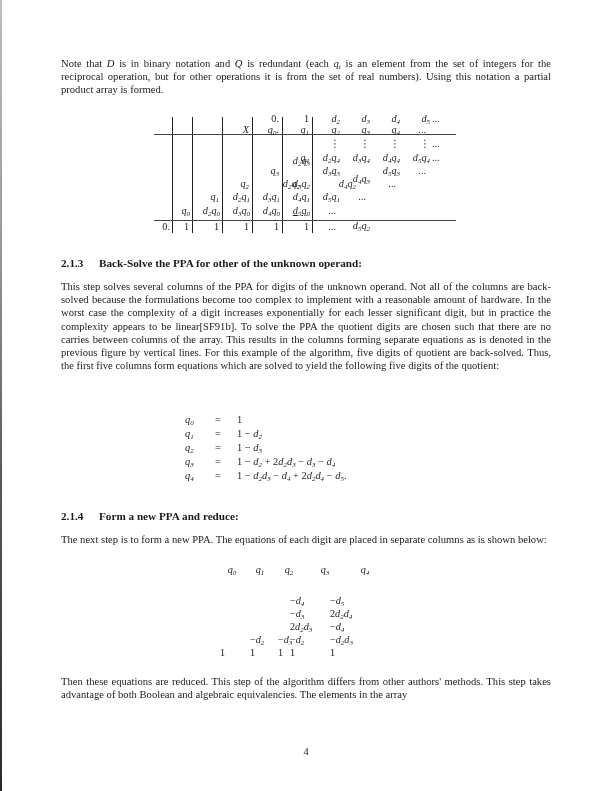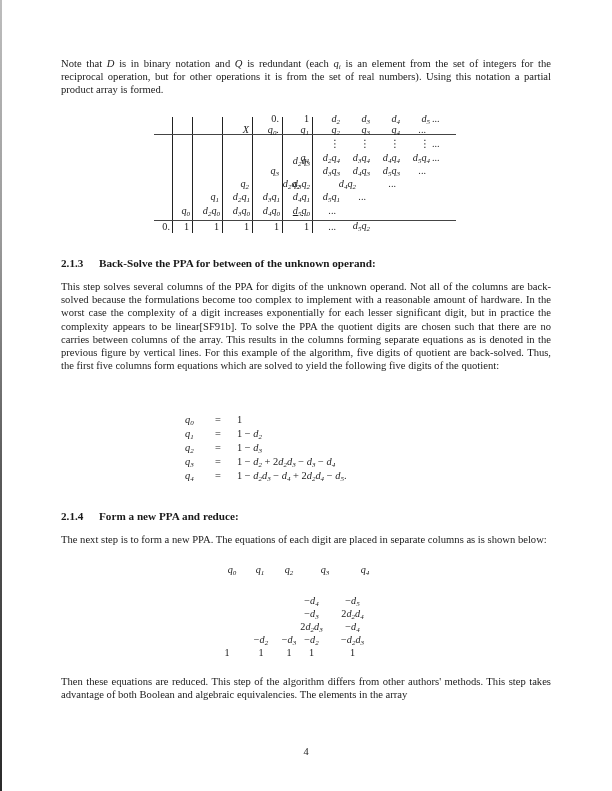--- a/index.html
+++ b/index.html
@@ -17,21 +17,21 @@
   sub { font-size: 7px; vertical-align: -2px; line-height: 0; font-style: italic; }
   .ppa { position: absolute; left: 0; top: 0; width: 612px; height: 260px; }
   .vline { position: absolute; width: 1px; background: #222; }
   .hline { position: absolute; height: 1px; background: #444; }
   .cell { position: absolute; font-family: "Liberation Serif", serif; font-size: 10.2px; line-height: 12px; white-space: nowrap; text-align: right; }
   .cell.i { font-style: italic; }
   .eq { position: absolute; font-family: "Liberation Serif", serif; font-size: 10.4px; white-space: nowrap; }
   .eq .lhs { position: absolute; left: 0; font-style: italic; }
   .eq .op { position: absolute; left: 30px; }
   .eq .rhs { position: absolute; left: 52px; }
-  .ncol { position: absolute; font-family: "Liberation Serif", serif; font-size: 10.2px; white-space: nowrap; text-align: center; }
+  .ncol { position: absolute; font-family: "Liberation Serif", serif; font-size: 10.2px; white-space: nowrap; text-align: left; }
   .pagenum { position: absolute; top: 746px; left: 0; width: 612px; text-align: center; font-family: "Liberation Serif", serif; font-size: 10.4px; }
 </style>
 </head>
 <body>
 
 <div class="edge"></div>
 
 <div class="para" style="top:57px;">Note that <span class="m">D</span> is in binary notation and <span class="m">Q</span> is redundant (each <span class="m">q<sub>i</sub></span> is an element from the set of integers for the reciprocal operation, but for other operations it is from the set of real numbers). Using this notation a partial product array is formed.</div>
 
 <div class="ppa">
@@ -71,21 +71,21 @@
   <div class="cell i" style="left:282px; width:27px; top:152px;">q<sub>4</sub></div>
   <div class="cell i" style="left:312px; width:28px; top:152px;">d<sub>2</sub>q<sub>4</sub></div>
   <div class="cell i" style="left:342px; width:28px; top:152px;">d<sub>3</sub>q<sub>4</sub></div>
   <div class="cell i" style="left:372px; width:28px; top:152px;">d<sub>4</sub>q<sub>4</sub></div>
   <div class="cell i" style="left:402px; width:28px; top:152px;">d<sub>5</sub>q<sub>4</sub></div>
   <div class="cell" style="left:432px; width:24px; top:152px; text-align:left;">...</div>
 
   <div class="cell i" style="left:252px; width:27px; top:165px;">q<sub>3</sub></div>
   <div class="cell i" style="left:282px; width:28px; top:155px;">d<sub>2</sub>q<sub>3</sub></div>
   <div class="cell i" style="left:312px; width:28px; top:165px;">d<sub>3</sub>q<sub>3</sub></div>
-  <div class="cell i" style="left:342px; width:28px; top:165px;">d<sub>4</sub>q<sub>3</sub></div>
+  <div class="cell i" style="left:342px; width:28px; top:173px;">d<sub>4</sub>q<sub>3</sub></div>
   <div class="cell i" style="left:372px; width:28px; top:165px;">d<sub>5</sub>q<sub>3</sub></div>
   <div class="cell" style="left:402px; width:24px; top:165px;">...</div>
 
   <div class="cell i" style="left:222px; width:27px; top:178px;">q<sub>2</sub></div>
   <div class="cell i" style="left:252px; width:28px; top:178px;margin-left:20px;">d<sub>2</sub>q<sub>2</sub></div>
   <div class="cell i" style="left:282px; width:28px; top:178px;">d<sub>3</sub>q<sub>2</sub></div>
   <div class="cell i" style="left:312px; width:28px; top:178px;padding-left:16px;">d<sub>4</sub>q<sub>2</sub></div>
   <div class="cell i" style="left:342px; width:28px; top:178px;margin-top:42px;">d<sub>5</sub>q<sub>2</sub></div>
   <div class="cell" style="left:372px; width:24px; top:178px;">...</div>
 
@@ -106,21 +106,21 @@
   <div class="cell" style="left:154px; width:16px; top:221px;">0.</div>
   <div class="cell" style="left:172px; width:17px; top:221px;">1</div>
   <div class="cell" style="left:192px; width:27px; top:221px;">1</div>
   <div class="cell" style="left:222px; width:27px; top:221px;">1</div>
   <div class="cell" style="left:252px; width:27px; top:221px;">1</div>
   <div class="cell" style="left:282px; width:27px; top:221px;">1</div>
   <div class="cell" style="left:312px; width:24px; top:221px;">...</div>
 </div>
 
 <div class="heading" style="top:257px;">
-  <span class="num">2.1.3</span><span>Back-Solve the PPA for between of the unknown operand:</span>
+  <span class="num">2.1.3</span><span>Back-Solve the PPA for other of the unknown operand:</span>
 </div>
 <div class="para" style="top:280px;">This step solves several columns of the PPA for digits of the unknown operand. Not all of the columns are back-solved because the formulations become too complex to implement with a reasonable amount of hardware. In the worst case the complexity of a digit increases exponentially for each lesser significant digit, but in practice the complexity appears to be linear[SF91b]. To solve the PPA the quotient digits are chosen such that there are no carries between columns of the array. This results in the columns forming separate equations as is denoted in the previous figure by vertical lines. For this example of the algorithm, five digits of quotient are back-solved. Thus, the first five columns form equations which are solved to yield the following five digits of the quotient:</div>
 
 <div>
   <div class="eq" style="left:185px; top:414px;">
     <span class="lhs">q<sub>0</sub></span>
     <span class="op">=</span>
     <span class="rhs">1</span>
   </div>
   <div class="eq" style="left:185px; top:428px;">

